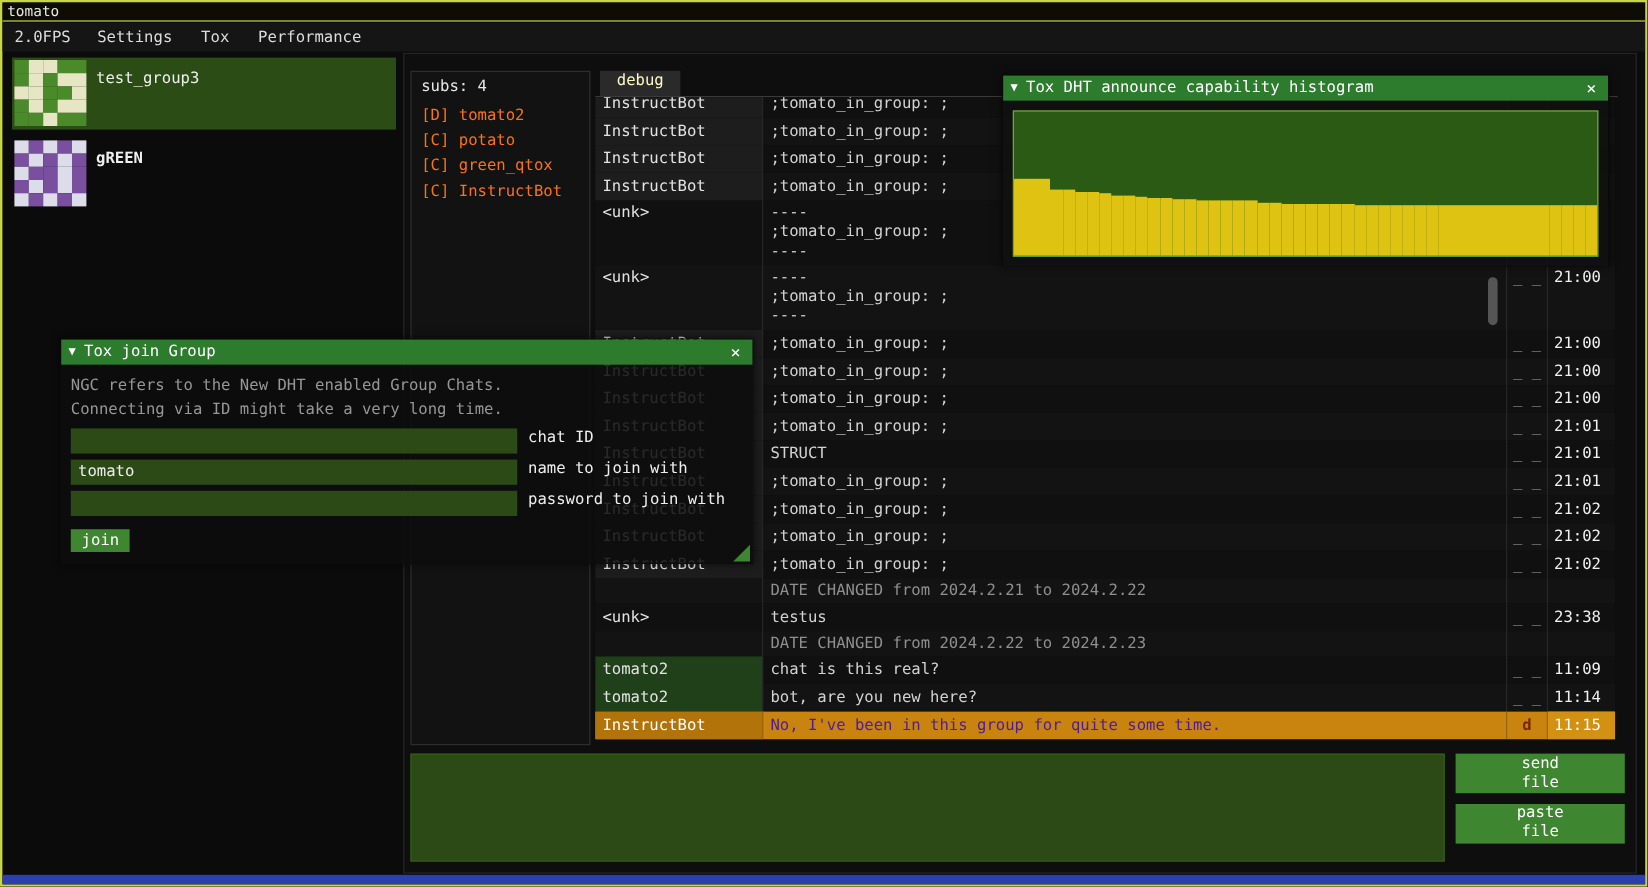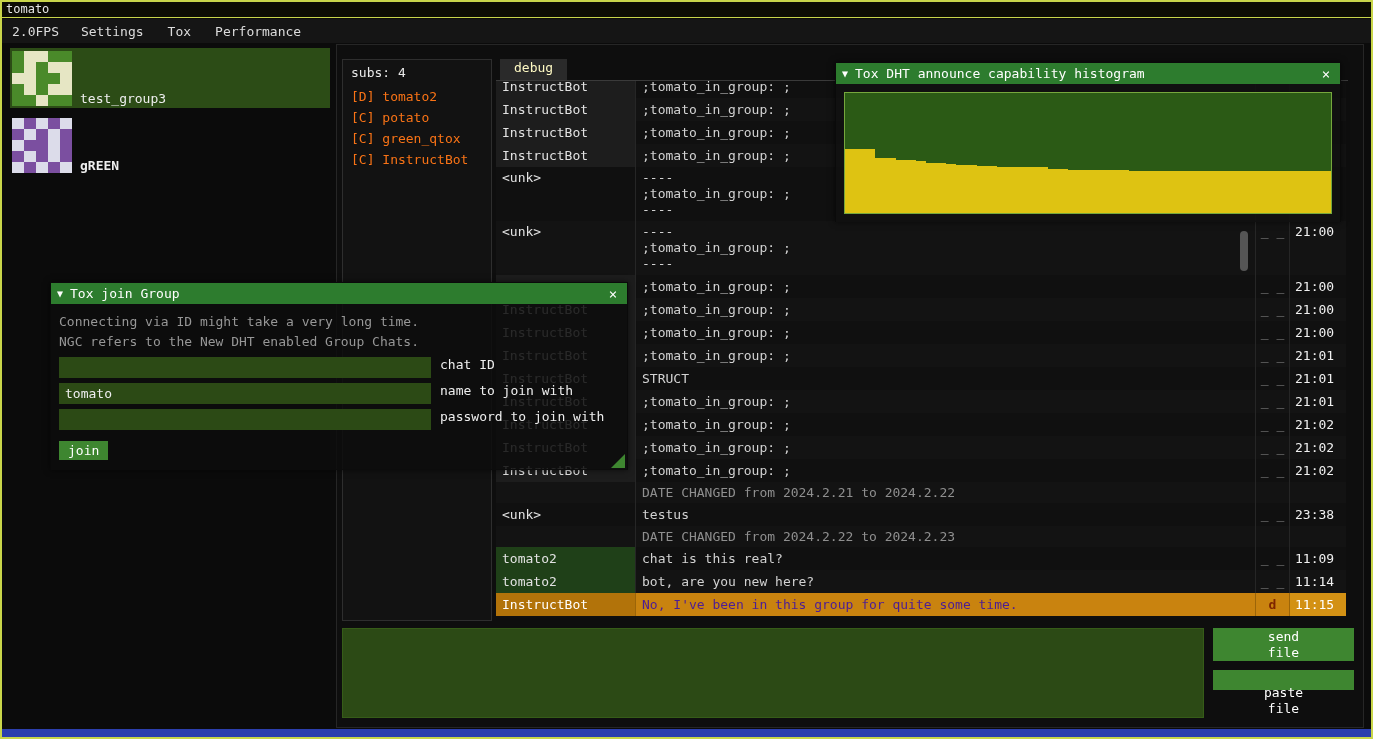--- a/index.html
+++ b/index.html
@@ -13,21 +13,21 @@
                  color:#e6e6e6; font-size:12px; line-height:15px; padding-left:4px;
                  border-bottom:1px solid var(--accent-border,#c9d64a); }
 
   .menubar { position:absolute; left:0; top:17px; right:0; height:24px; background:#151515;
              display:flex; align-items:center; color:#dcdcdc; }
   .menubar .fps { padding:0 10px; }
   .menu-item { padding:0 12px; cursor:default; }
 
   
   .group-item { position:absolute; left:8px; width:320px; height:60px; display:flex;
-                align-items:flex-end; gap:8px; padding:2px; }
+                align-items:flex-start; gap:8px; padding:2px; }
   .group-item.selected { background:#2c4c16; }
   .avatar { width:60px; height:55px; display:grid;
             grid-template-columns:repeat(5,1fr); grid-template-rows:repeat(5,1fr); }
   .group-name { color:#eeeeee; margin-top:8px; }
 
   
   .main-window { position:absolute; left:334px; top:42px; width:1028px; height:684px;
                  background:#0e0e0e; border:1px solid #262626; }
 
   .subs-panel { position:absolute; left:5px; top:14px; width:150px; height:562px;
@@ -63,22 +63,22 @@
 
   .scroll-thumb { position:absolute; left:744px; top:150px; width:8px; height:40px;
                   background:#555; border-radius:4px; }
 
   .msg-input { position:absolute; left:5px; top:583px; width:862px; height:90px;
                background:var(--input-green,#2c4a15); border:1px solid #365c18; }
   .btn { background:var(--button-green,#3e8630); color:#ffffff; text-align:center;
          white-space:pre-line; }
   .send-btn  { position:absolute; left:876px; top:583px; width:141px; height:33px;
                line-height:16px; padding-top:1px; }
-  .paste-btn { position:absolute; left:876px; top:625px; width:141px; height:20px;
-               line-height:16px; padding-top:15px; }
+  .paste-btn { position:absolute; left:876px; top:625px; width:141px; height:33px;
+               line-height:16px; padding-top:0; }
 
   
   .overlay { position:absolute; border:1px solid #0a0a0a; box-shadow:0 0 6px rgba(0,0,0,.6); }
   .overlay-title { height:21px; background:var(--titlebar-green,#2d7c2e); color:#ffffff;
                    display:flex; align-items:center; padding:0 6px; gap:7px; }
   .overlay-title .collapse { font-size:10px; }
   .overlay-title .close { margin-left:auto; width:16px; text-align:center; font-size:14px; }
   .overlay-body { position:relative; background:rgba(13,13,13,0.87); }
 
   .join-window { left:48px; top:280px; width:578px; height:188px; }
@@ -401,22 +401,22 @@
     </div>
   </div>
 
   <div class="overlay join-window">
     <div class="overlay-title">
       <span class="collapse">▼</span>
       <span>Tox join Group</span>
       <span class="close">×</span>
     </div>
     <div class="overlay-body join-body">
+      <div class="info">NGC refers to the New DHT enabled Group Chats.</div>
       <div class="info">Connecting via ID might take a very long time.</div>
-      <div class="info">NGC refers to the New DHT enabled Group Chats.</div>
       <div id="join-fields">
           <div class="field-row">
             <input class="field-input" style="">
             <div class="field-label">chat ID</div>
           </div>
           <div class="field-row">
             <input class="field-input" value="tomato" style="">
             <div class="field-label">name to join with</div>
           </div>
           <div class="field-row">

